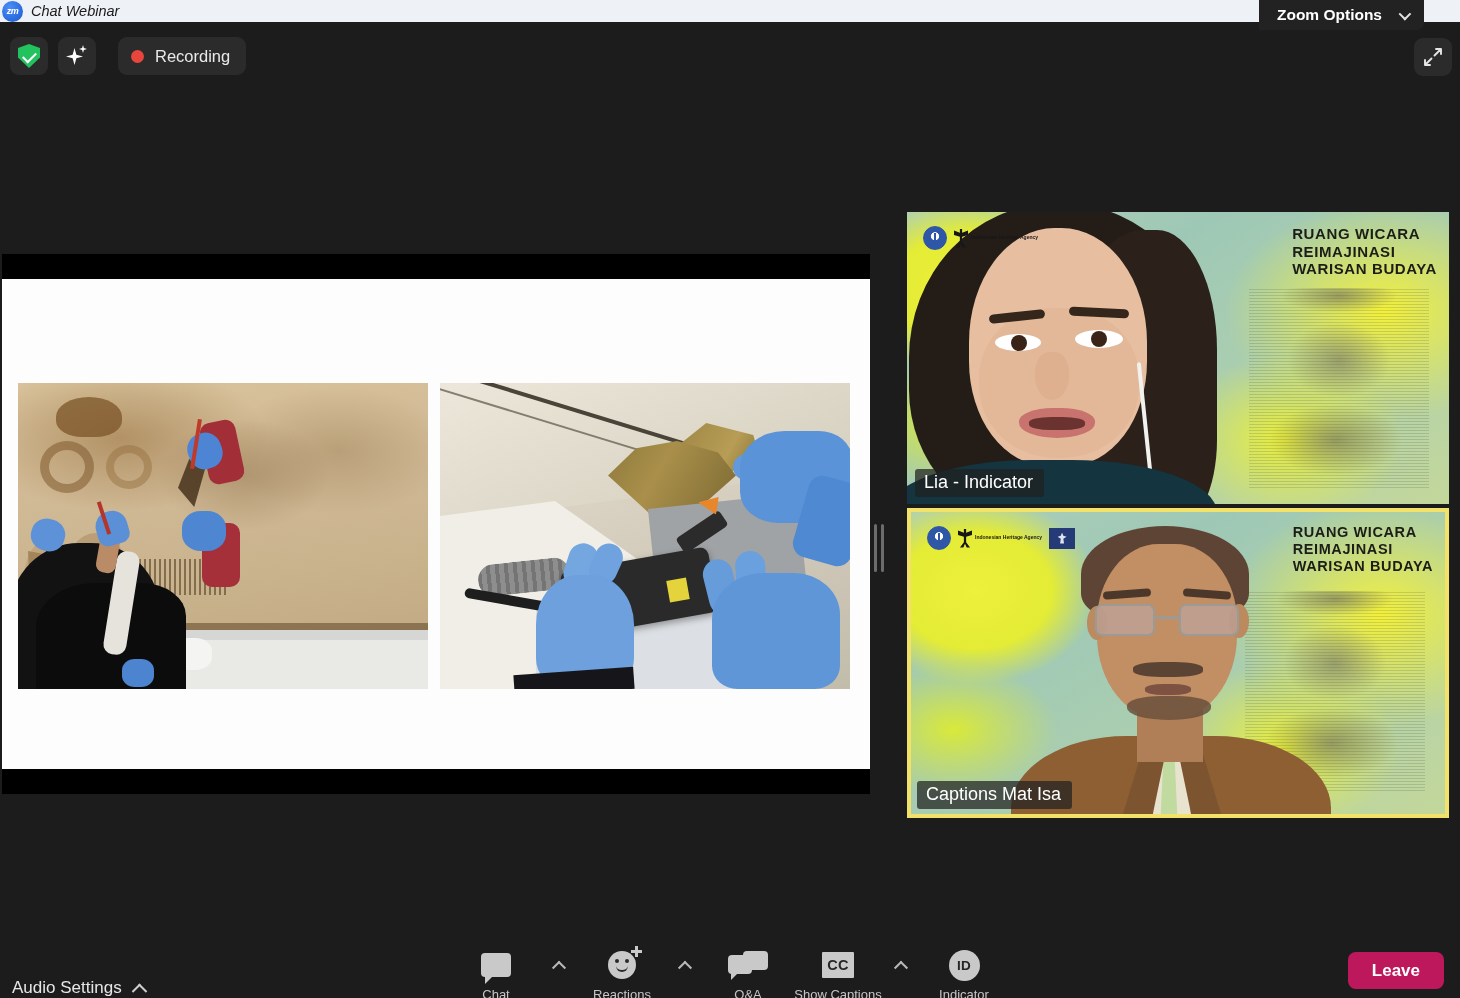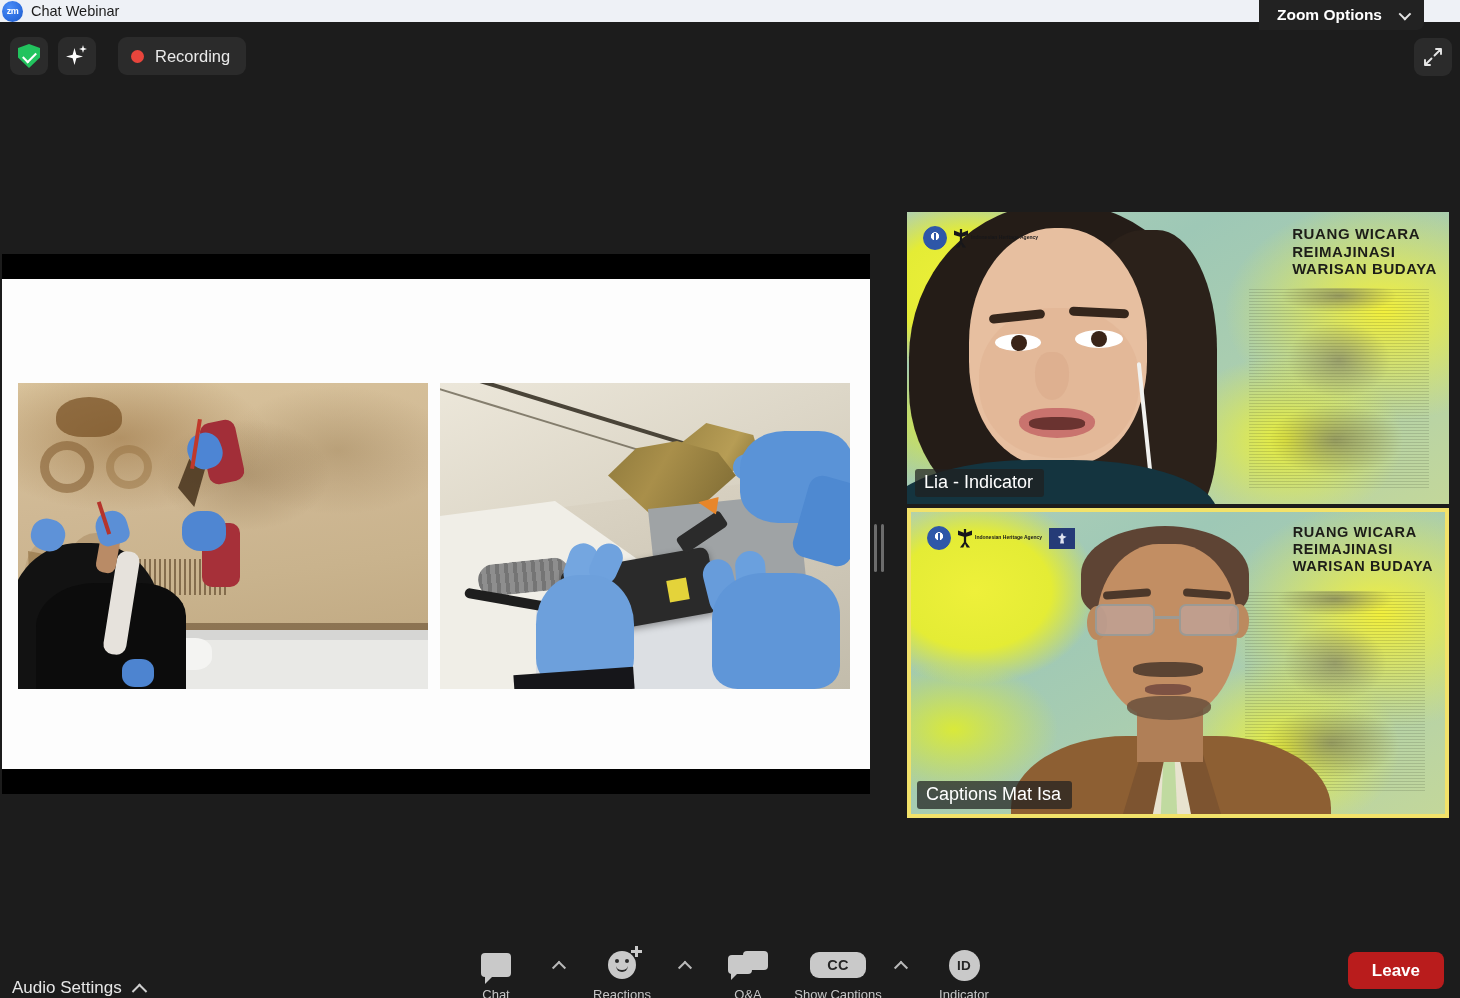--- a/index.html
+++ b/index.html
@@ -5,20 +5,21 @@
 <style>
   * { margin:0; padding:0; box-sizing:border-box; }
   html,body { width:1460px; height:998px; overflow:hidden; background:#1a1a1a;
               font-family:"Liberation Sans", sans-serif; }
 
   
   #titlebar{
     position:absolute; left:0; top:0; width:1460px; height:22px;
     background:#eef1f6; display:flex; align-items:center; gap:8px; padding-left:2px;
     z-index:40;
+    font-style:italic;
   }
   #zoom-logo{
     width:21px;height:21px;border-radius:50%;
     background:radial-gradient(circle at 35% 30%, #4b8df8 0%, #2d6ee0 60%, #1f5ac4 100%);
     color:#fff;font-size:9px;font-weight:bold;display:flex;align-items:center;justify-content:center;
     letter-spacing:-0.5px; flex:0 0 auto;
   }
   #titlebar .t-title{ font-size:14.5px; color:#1b1b1b; }
 
   
@@ -324,32 +325,32 @@
   .smiley .plus{position:absolute;right:-6px;top:-5px;width:11px;height:11px;color:#c9c9c9;}
   .smiley .plus::before,.smiley .plus::after{content:"";position:absolute;background:#c9c9c9;}
   .smiley .plus::before{left:4px;top:0;width:3px;height:11px;}
   .smiley .plus::after{left:0;top:4px;width:11px;height:3px;}
   .qa{ position:relative; width:40px;height:28px; }
   .qa .b1{position:absolute;left:15px;top:0;width:25px;height:19px;background:#c9c9c9;border-radius:4px;}
   .qa .b2{position:absolute;left:0;top:4px;width:24px;height:19px;background:#c9c9c9;border-radius:4px;}
   .qa .b2::after{content:"";position:absolute;left:3px;bottom:-6px;border-width:7px 7px 0 0;
     border-style:solid;border-color:#c9c9c9 transparent transparent transparent;}
   .ccbox{
-    width:56px;height:26px;background:#c9c9c9;border-radius:9px;
+    width:32px;height:26px;background:#c9c9c9;border-radius:1px;
     display:flex;align-items:center;justify-content:center;
     color:#262626;font-size:14.5px;font-weight:bold;letter-spacing:.4px;
   }
   .idbox{
     width:31px;height:31px;border-radius:50%;background:#c9c9c9;
     display:flex;align-items:center;justify-content:center;
     color:#262626;font-size:13.5px;font-weight:bold;letter-spacing:.3px;
   }
   #leave-btn{
     position:absolute; right:16px; top:12px; height:37px; padding:0 24px;
-    background:#b91c1c; color:#fff; font-size:17px; font-weight:bold;
+    background:#be185d; color:#fff; font-size:17px; font-weight:bold;
     border:none; border-radius:8px; cursor:pointer;
     display:flex; align-items:center; justify-content:center;
   }
 </style>
 </head>
 <body>
 
 <div id="titlebar">
   <div id="zoom-logo">zm</div>
   <div class="t-title">Chat Webinar</div>

